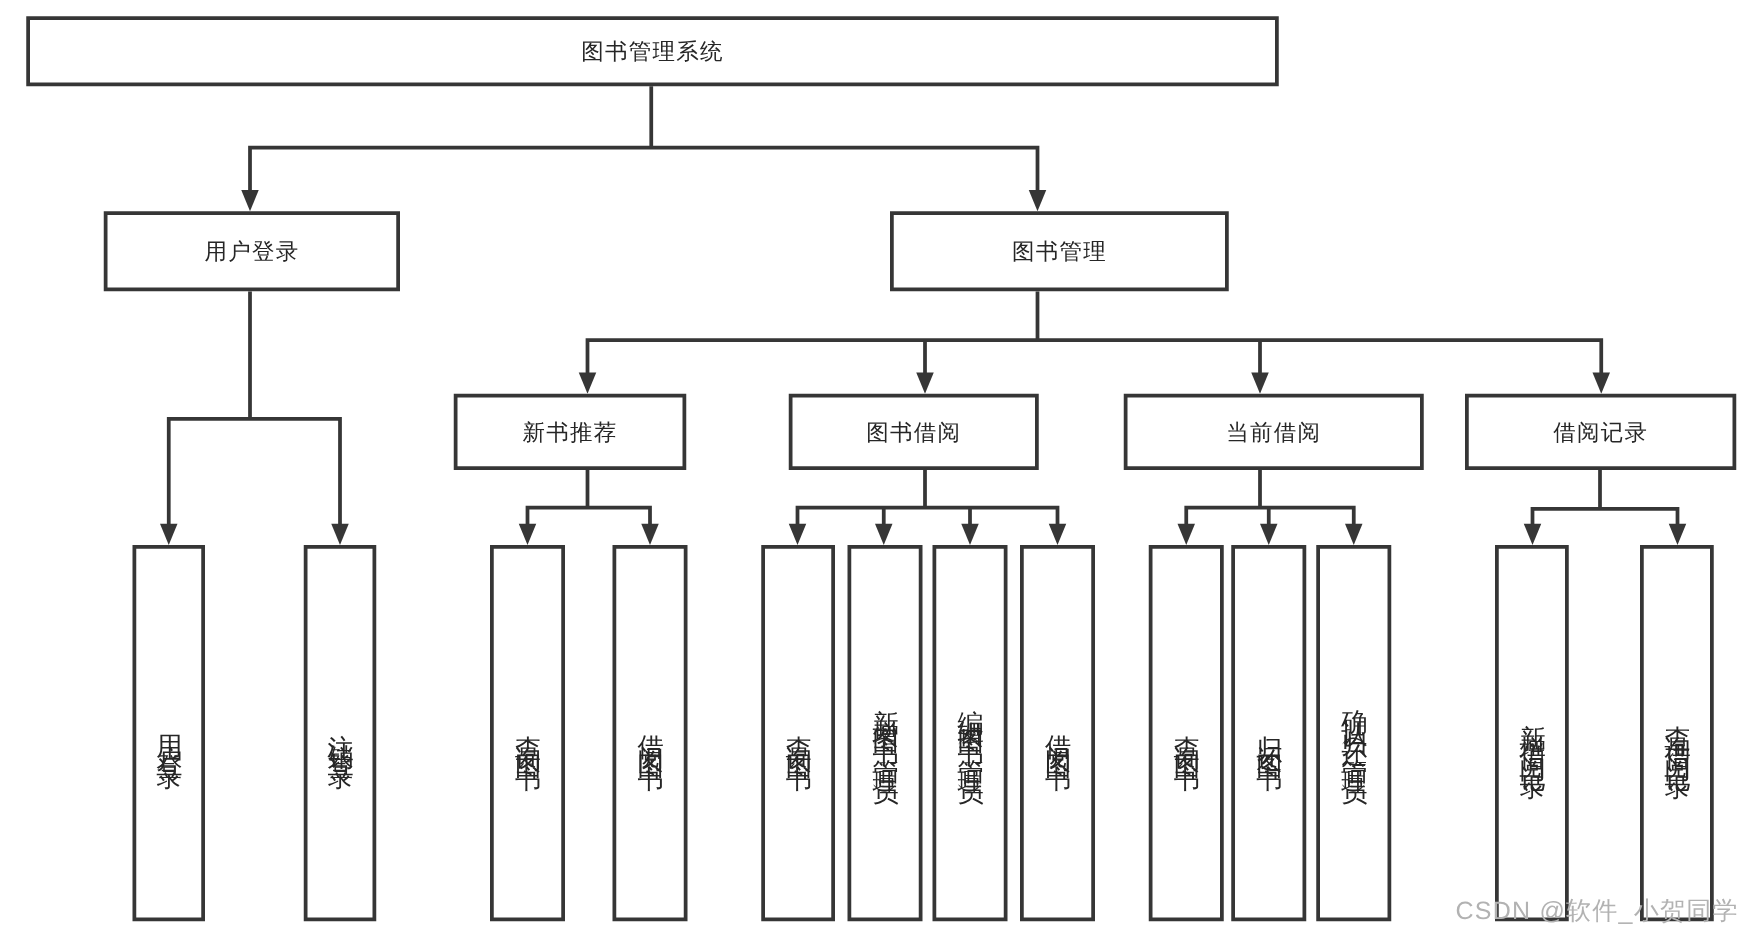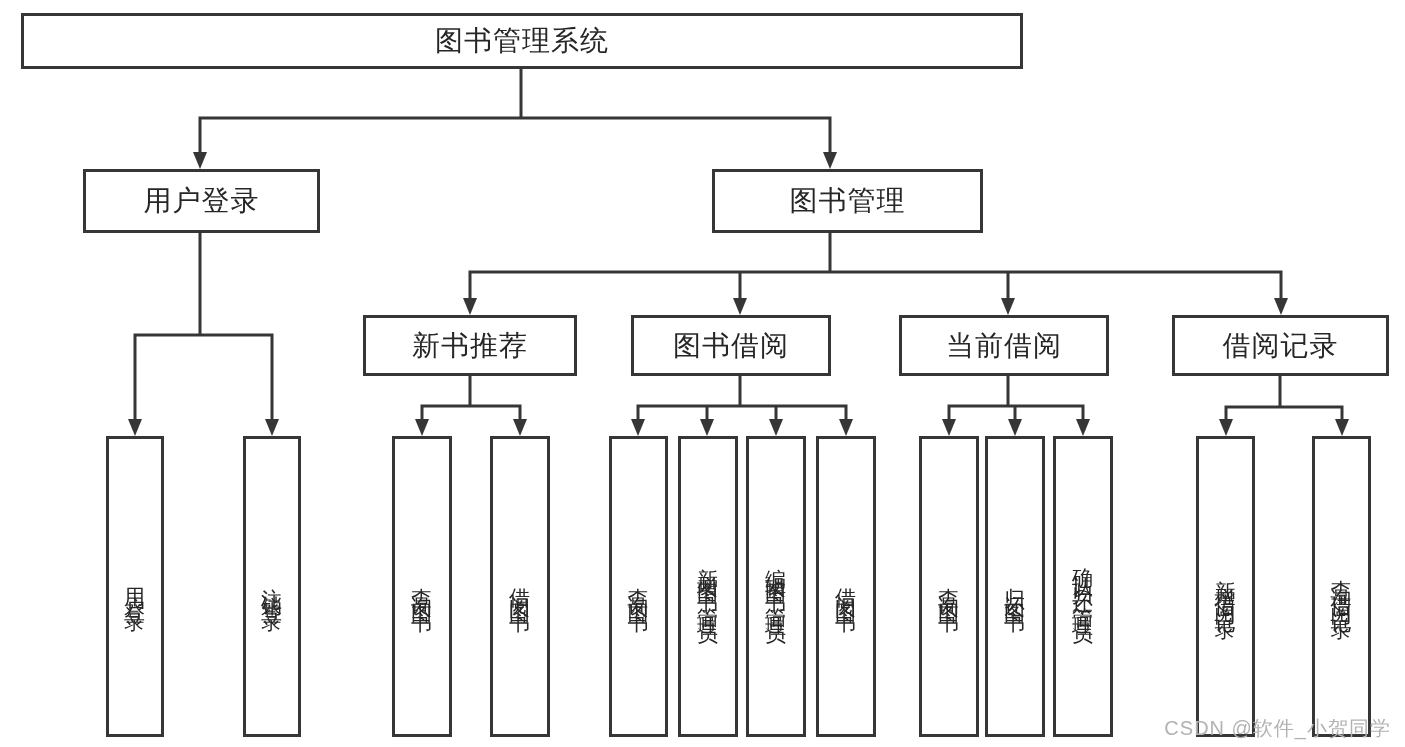--- a/index.html
+++ b/index.html
@@ -17,21 +17,21 @@
     box-sizing:border-box;
     border:3px solid #363636;
     background:#ffffff;
     display:flex;
     align-items:center;
     justify-content:center;
     text-align:center;
     z-index:2;
   }
   .node.h{
-    font-size:28px;
+    font-size:18px;
     letter-spacing:1px;
     white-space:nowrap;
   }
   .node.v{
     writing-mode:vertical-rl;
     text-orientation:mixed;
     font-size:21px;
     line-height:1.0;
     letter-spacing:8px;
   }
@@ -93,23 +93,23 @@
         <polygon points="1219,419 1233,419 1226,436"></polygon>
         <polygon points="1335,419 1349,419 1342,436"></polygon>
       </g>
   </svg>
 
   <div class="node h" style="left:21px;top:13px;width:1002px;height:56px">图书管理系统</div>
 
   <div class="node h" style="left:83px;top:169px;width:237px;height:64px">用户登录</div>
   <div class="node h" style="left:712px;top:169px;width:271px;height:64px">图书管理</div>
 
-  <div class="node h" style="left:363px;top:315px;width:214px;height:61px">新书推荐</div>
+  <div class="node h" style="left:363px;top:315px;width:186px;height:61px">新书推荐</div>
   <div class="node h" style="left:631px;top:315px;width:200px;height:61px">图书借阅</div>
-  <div class="node h" style="left:899px;top:315px;width:210px;height:61px">当前借阅</div>
+  <div class="node h" style="left:899px;top:315px;width:240px;height:61px">当前借阅</div>
   <div class="node h" style="left:1172px;top:315px;width:217px;height:61px">借阅记录</div>
 
   <div class="node v" style="left:106px;top:436px;width:58px;height:301px">用户登录</div>
   <div class="node v" style="left:243px;top:436px;width:58px;height:301px">注销登录</div>
 
   <div class="node v" style="left:392px;top:436px;width:60px;height:301px">查询图书</div>
   <div class="node v" style="left:490px;top:436px;width:60px;height:301px">借阅图书</div>
 
   <div class="node v" style="left:609px;top:436px;width:59px;height:301px">查询图书</div>
   <div class="node v" style="left:678px;top:436px;width:60px;height:301px">新增图书（管理员）</div>

